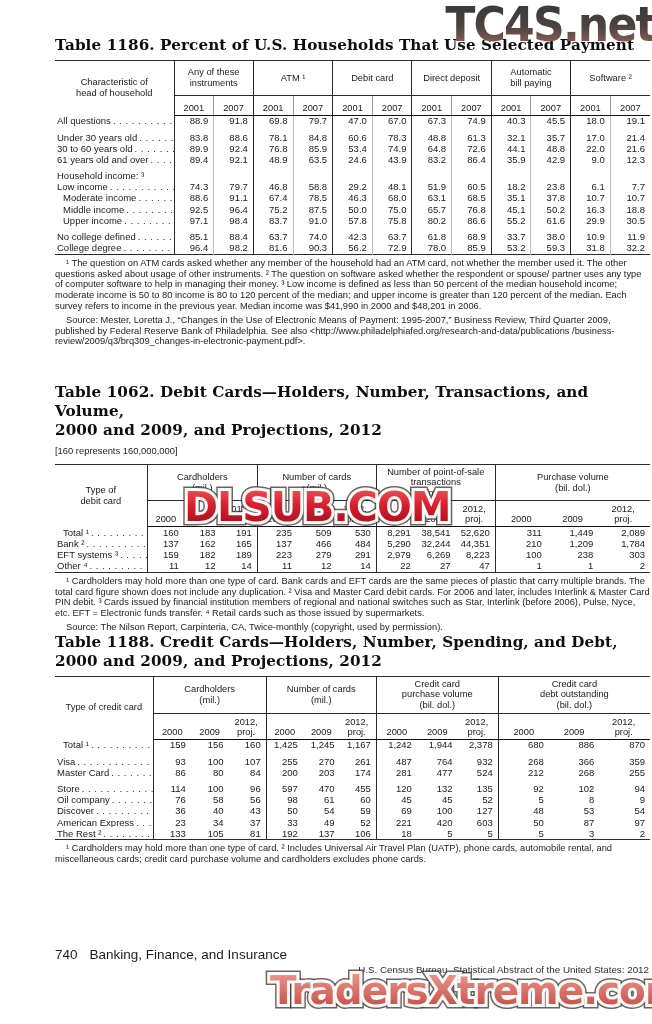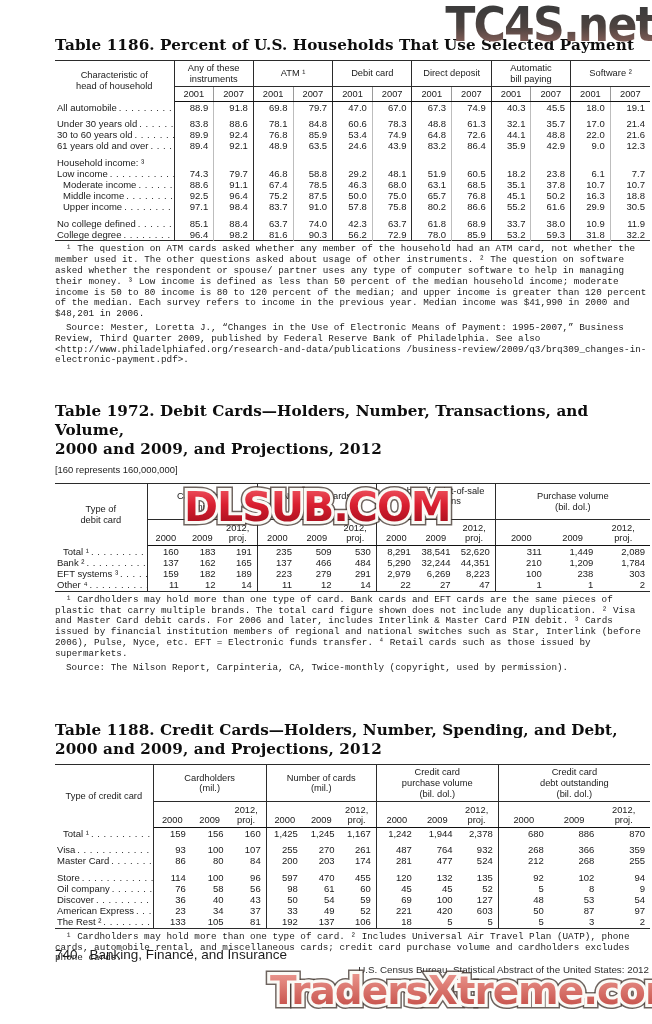--- a/index.html
+++ b/index.html
@@ -3,27 +3,27 @@
 <meta charset="utf-8">
 <style>
   * { margin:0; padding:0; box-sizing:border-box; }
   body { background:#ffffff; font-family:"Liberation Sans", sans-serif; }
   .sheet { position:relative; width:652px; height:1024px; background:#fff; overflow:hidden; color:#1a1a1a; }
   .content { position:absolute; left:55px; top:36px; width:595px; }
 
   h2.tbl-title { font-family:"DejaVu Serif", serif; font-weight:700; font-size:15.2px;
                  line-height:19px; letter-spacing:.1px; color:#0e0e0e; margin:0 0 5px; }
   p.bracket-note { font-size:9.4px; line-height:11.5px; color:#1c1c1c; margin:0 0 7px; }
-  p.fn { font-size:9.3px; line-height:10.8px; text-indent:11px; color:#1c1c1c; margin:3px 0 0;font-family:Liberation Mono, monospace; }
+  p.fn { font-size:9.3px; line-height:10.8px; text-indent:11px; color:#1c1c1c; margin:3px 0 0; }
 
   table.stat { width:100%; border-collapse:collapse; table-layout:fixed;
                border-top:1px solid #2b2b2b; border-bottom:1.5px solid #2b2b2b; }
   th, td { font-weight:normal; }
   th.stub-h { font-size:9.3px; line-height:11px; text-align:center; vertical-align:middle;
-              white-space:pre-line; border-right:1px solid #2b2b2b; padding:2px 1px; }
+              white-space:pre-line; border-right:1px solid #2b2b2b; padding:16px 1px; }
   th.grp { font-size:9.3px; line-height:10.6px; text-align:center; vertical-align:middle;
            white-space:pre-line; border-bottom:1px solid #2b2b2b; border-left:1px solid #2b2b2b;
            padding:2px 1px; }
   tr.year-row th { font-size:9.3px; text-align:center; vertical-align:bottom;
                    border-bottom:1.6px solid #111; padding:2px 2px 2px; white-space:pre-line; }
   tr.year-row th.first { border-left:1px solid #2b2b2b; }
   tr.year-row th.proj { text-align:center; padding-right:4px; }
   .t1187 tr.year-row th, .t1188 tr.year-row th { height:26px; }
 
   tbody td { font-size:9.5px; line-height:9.9px; padding:.6px 5px .6px 0;
@@ -33,21 +33,21 @@
   .t1186 tr.year-row th:not(.first) { border-left:1px solid #9a9a9a; }
   .t1186 td.val:not(.first) { border-left:1px solid #bdbdbd; }
   tr.bold { font-weight:bold; }
   tr.gap td { padding-top:6px; }
   .leader { display:flex; overflow:hidden; }
   .lab { flex:0 0 auto; white-space:pre; }
   .dots { flex:1 1 0; white-space:nowrap; overflow:hidden; margin-left:2px; letter-spacing:.5px; }
   .ind .leader { padding-left:6px; }
 
   #sec1187 { margin-top:36px; }
-  #sec1188 { margin-top:48px; }
+  #sec1188 { }
 
   .footer-left { position:absolute; left:55px; top:947px; font-size:13.5px; color:#1c1c1c; }
   .footer-left .pgsec { margin-left:12px; }
   .footer-right { position:absolute; right:3px; top:964px; font-size:9.8px; color:#2e2e2e; z-index:5; }
 
   .wm { position:absolute; z-index:20; font-family:"DejaVu Sans", sans-serif; font-weight:bold;
         pointer-events:none; white-space:nowrap; }
   .wm-tc4s { top:-4px; right:-3px; font-size:48px; letter-spacing:-2px;
              transform:scaleX(.92); transform-origin:100% 0; color:#4a4441; }
   @supports (-webkit-background-clip: text) {
@@ -123,21 +123,21 @@
               <th class="yr first">2001</th>
               <th class="yr">2007</th>
               <th class="yr first">2001</th>
               <th class="yr">2007</th>
             </tr>
           </thead>
           <tbody>
             <tr class="bold ">
               <td class="stub">
                 <div class="leader">
-                  <span class="lab">All automobile</span>
+                  <span class="lab">All questions</span>
                   <span class="dots">. . . . . . . . . . . . . . . . . . . . . . . . . . . . . . . . . . . . . . . . . . . . . . . . . . . . . . . . . . . . . . . . . . . . . . . . . . . . . . . . </span>
                 </div>
               </td>
               <td class="val first">88.9</td>
               <td class="val">91.8</td>
               <td class="val first">69.8</td>
               <td class="val">79.7</td>
               <td class="val first">47.0</td>
               <td class="val">67.0</td>
               <td class="val first">67.3</td>
@@ -347,21 +347,21 @@
               <td class="val">32.2</td>
             </tr>
           </tbody>
         </table>
       <p class="fn">¹ The question on ATM cards asked whether any member of the household had an ATM card, not whether the member used it. The other questions asked about usage of other instruments. ² The question on software asked whether the respondent or spouse/ partner uses any type of computer software to help in managing their money. ³ Low income is defined as less than 50 percent of the median household income; moderate income is 50 to 80 income is 80 to 120 percent of the median; and upper income is greater than 120 percent of the median.  Each survey refers to income in the previous year. Median income was $41,990 in 2000 and $48,201 in 2006.</p>
       <p class="fn">Source: Mester, Loretta J., “Changes in the Use of Electronic Means of Payment: 1995-2007,” Business Review, Third Quarter 2009, published by Federal Reserve Bank of Philadelphia. See also &lt;http://www.philadelphiafed.org/research-and-data/publications /business-review/2009/q3/brq309_changes-in-electronic-payment.pdf&gt;.</p>
     </section>
 
     <section id="sec1187">
       <h2 class="tbl-title">
-        <span style="display:block">Table 1972. Debit Cards—Holders, Number, Transactions, and Volume,</span>
+        <span style="display:block">Table 1062. Debit Cards—Holders, Number, Transactions, and Volume,</span>
         <span style="display:block">2000 and 2009, and Projections, 2012</span>
       </h2>
       <p class="bracket-note">[160 represents 160,000,000]</p>
       <table class="stat t1187">
           <colgroup>
             <col style="width: 15.5%;">
             <col style="width: 6.16667%;">
             <col style="width: 6.16667%;">
             <col style="width: 6.16667%;">
             <col style="width: 6.66667%;">

